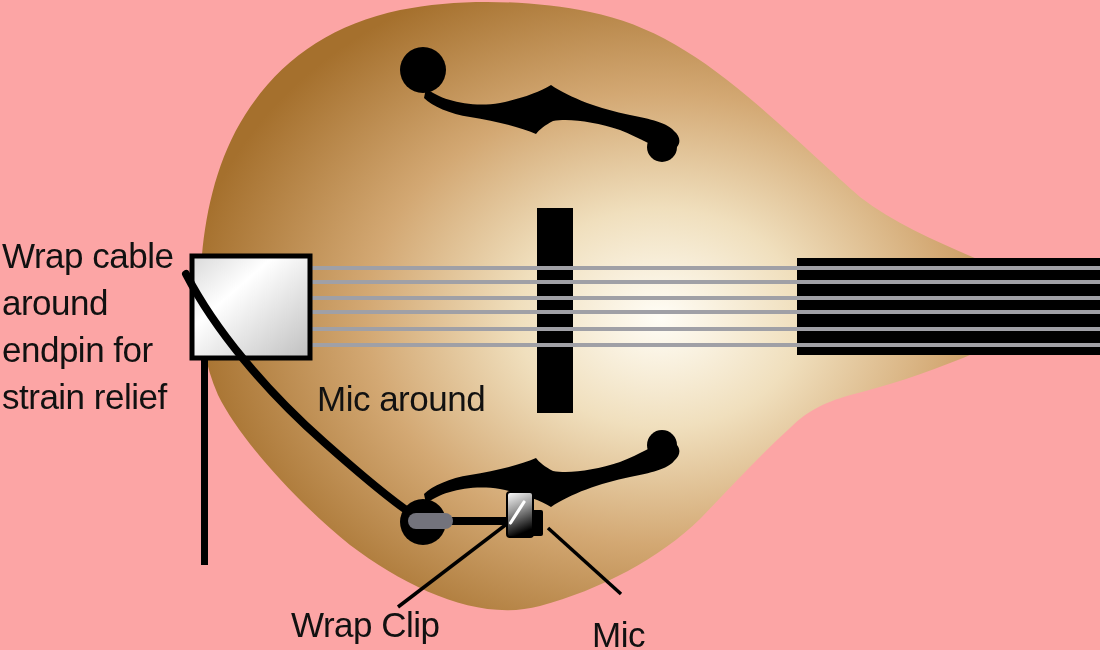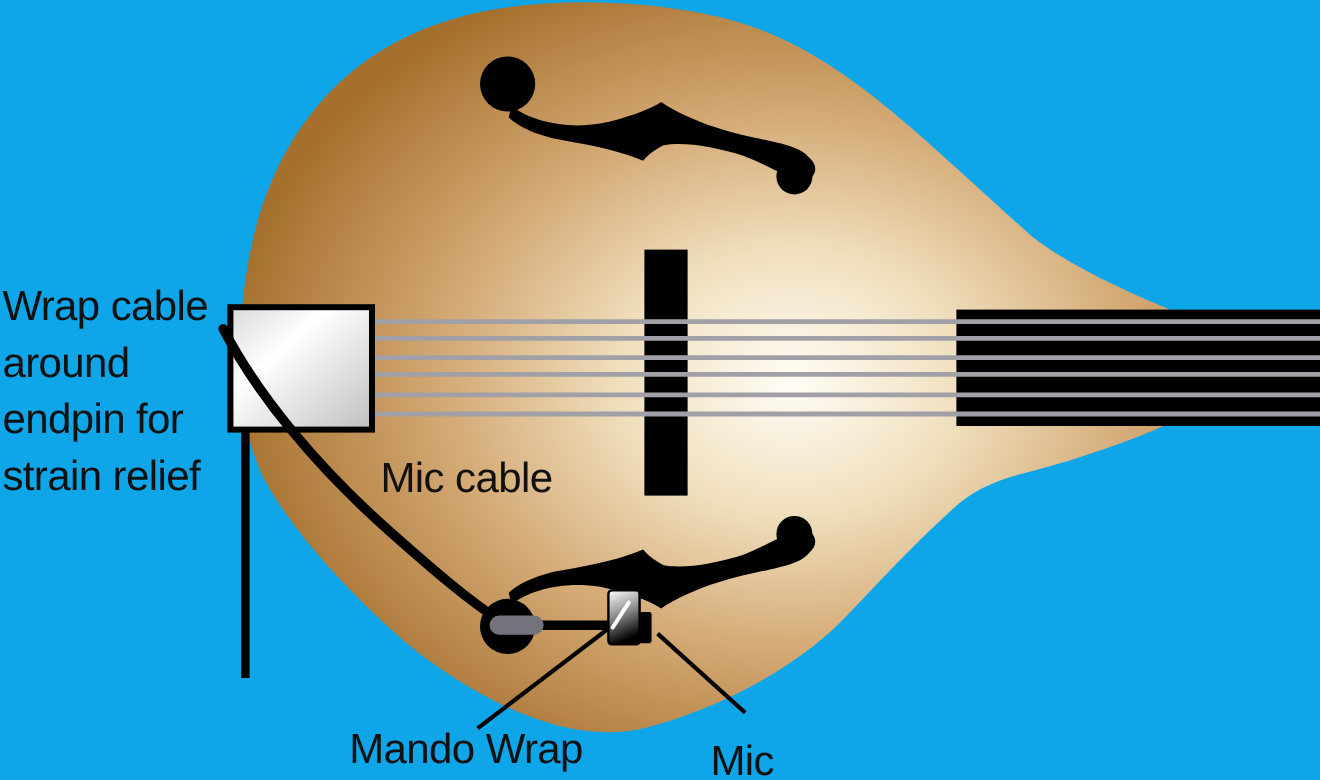--- a/index.html
+++ b/index.html
@@ -1,17 +1,17 @@
 <!DOCTYPE html>
 <html><head>
 <meta charset="utf-8">
 <style>
   html,body{margin:0;padding:0;background:#fff;}
   #stage{
-    position:relative;width:1100px;height:650px;overflow:hidden;background:#0ea5e9;
+    position:relative;width:1100px;height:650px;overflow:hidden;background:#fca5a5;
     font-family:"Liberation Sans",sans-serif;
   }
   #art{position:absolute;left:0;top:0;}
   .label{
     position:absolute;color:#111111;font-size:35px;line-height:1.08;
     letter-spacing:-0.5px;white-space:nowrap;
   }
   .lbl-strain{left:2px;top:232px;line-height:47px;width:230px;white-space:pre-line;}
   .lbl-miccable{left:317px;top:380px;}
   .lbl-mandoclip{left:291px;top:606px;}
@@ -115,18 +115,18 @@
     <line x1="510.5" y1="523" x2="524" y2="502" stroke="#ffffff" stroke-width="3.2" stroke-linecap="round"></line>
 
     <line x1="548" y1="528" x2="621" y2="594" stroke="#000000" stroke-width="3.5"></line>
   </svg>
 
   <div class="label lbl-strain">Wrap cable
 around
 endpin for
 strain relief</div>
 
-  <div class="label lbl-miccable">Mic cable</div>
+  <div class="label lbl-miccable">Mic around</div>
 
-  <div class="label lbl-mandoclip">Mando Wrap</div>
+  <div class="label lbl-mandoclip">Wrap Clip</div>
 
   <div class="label lbl-mic">Mic</div>
 </div>
 
 </body></html>

